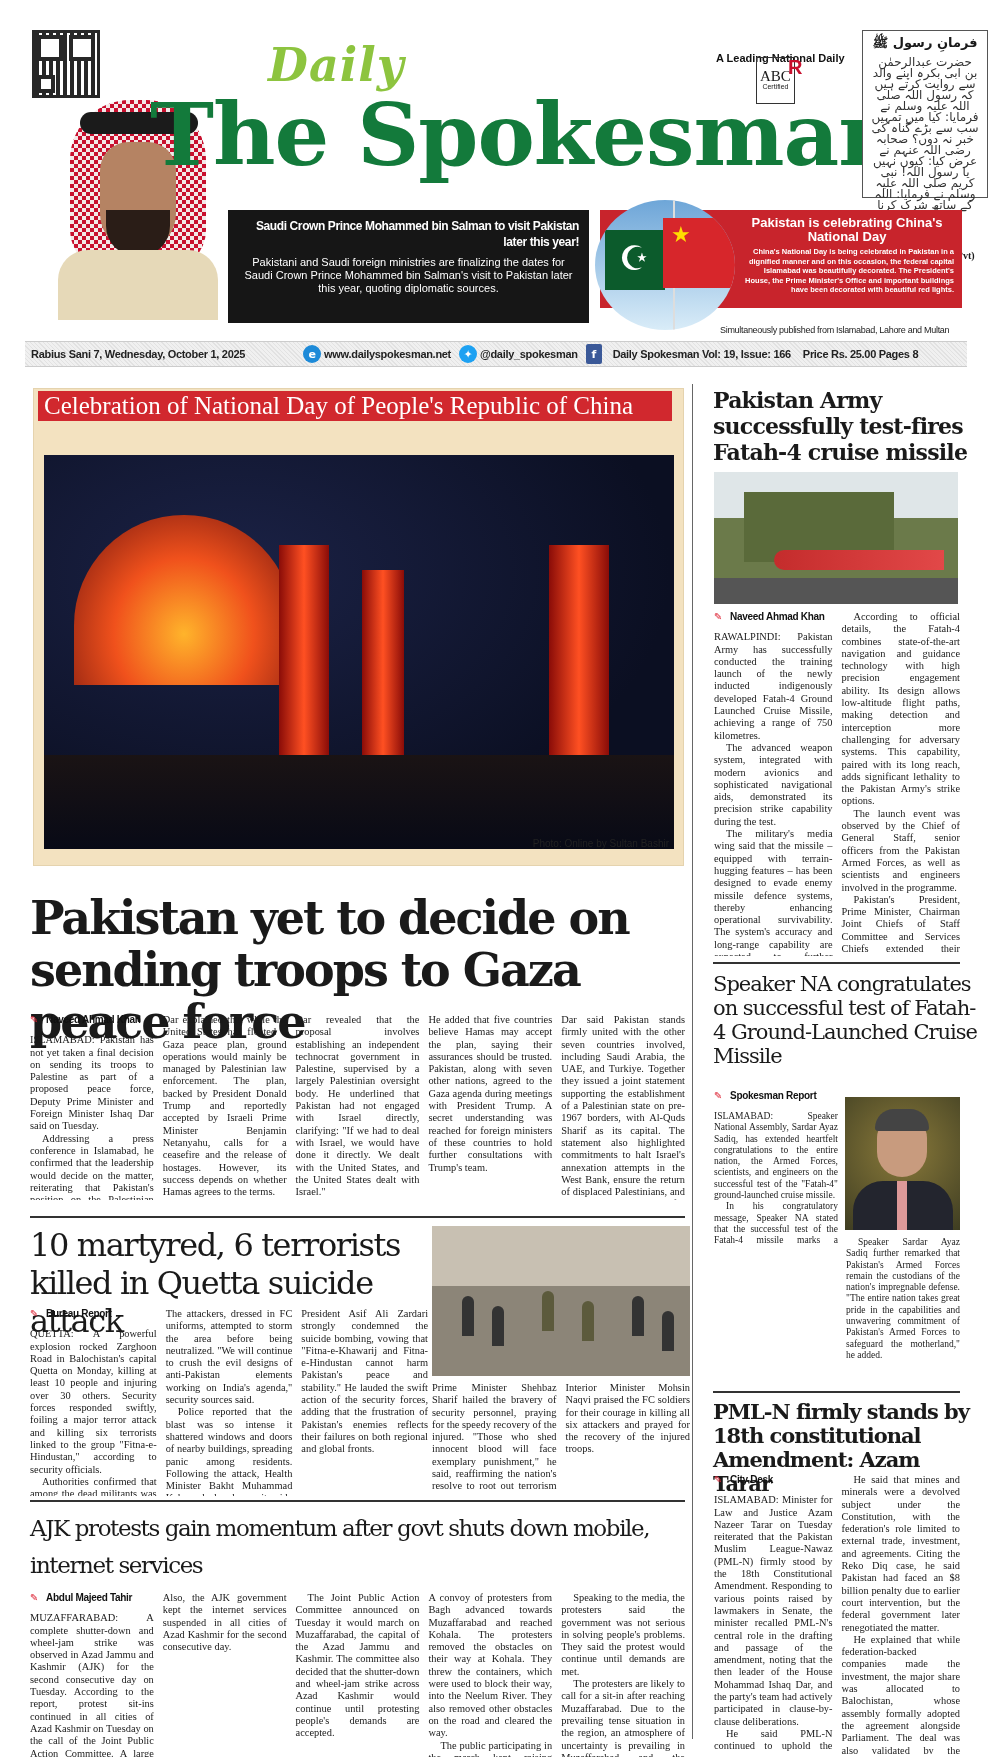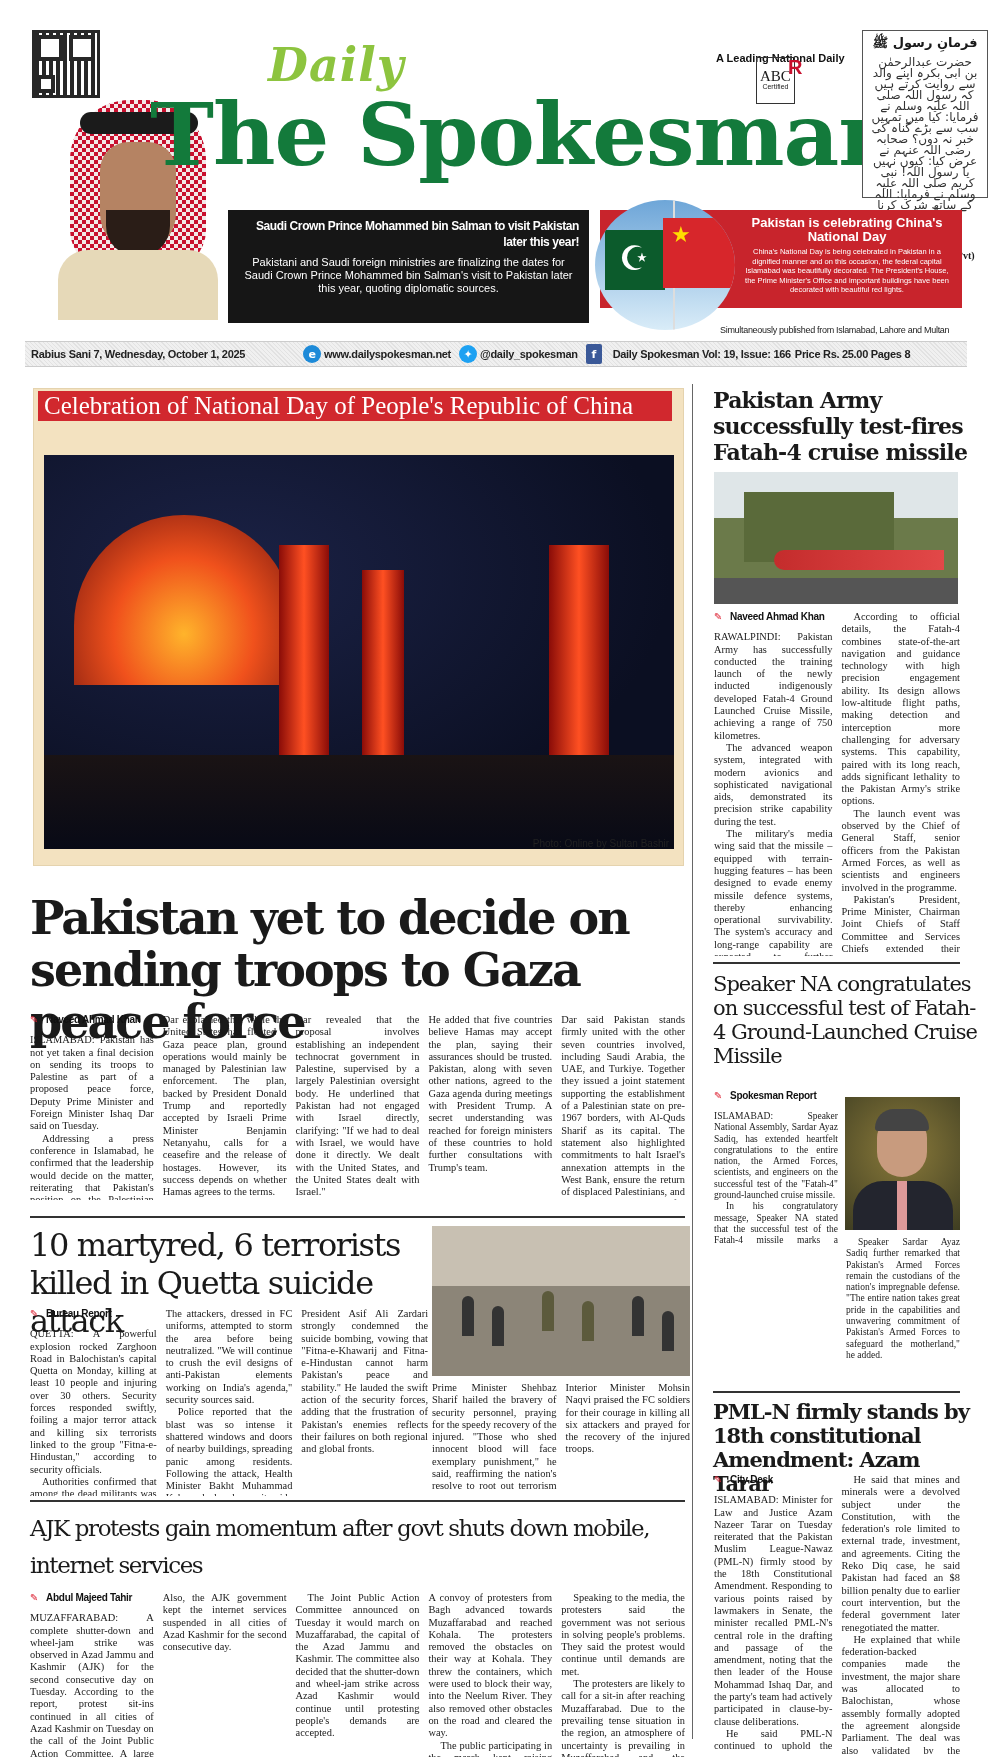--- a/index.html
+++ b/index.html
@@ -24,21 +24,21 @@
 .abcx{left:788px;top:56px;font-family:"Liberation Sans",sans-serif;font-weight:bold;color:#c8102e;font-size:20px}
 .hadith{left:862px;top:30px;width:126px;height:168px;border:1px solid #555;padding:4px;text-align:center;background:#fff}
 .hadith .ht{font-family:"DejaVu Sans",sans-serif;font-weight:bold;font-size:13px;direction:rtl}
 .hadith .hb{font-family:"DejaVu Sans",sans-serif;font-size:12px;line-height:11px;direction:rtl;color:#333;margin:3px 4px}
 .hadith .hs{font-weight:bold;font-size:10px;line-height:12px}
 .saudibar{left:228px;top:210px;width:361px;height:113px;background:#161616;color:#fff;padding:8px 10px;text-align:right}
 .saudibar .h{font-family:"Liberation Sans",sans-serif;font-weight:bold;font-size:12px;line-height:16px;letter-spacing:-.4px}
 .saudibar .b{font-family:"Liberation Sans",sans-serif;font-size:11px;line-height:13px;margin-top:6px;text-align:center}
 .chinabar{left:600px;top:210px;width:362px;height:98px;background:#c8242c;color:#fff;padding:6px 8px 6px 140px;text-align:center}
 .chinabar .h{font-family:"Liberation Sans",sans-serif;font-weight:bold;font-size:13px;line-height:14px}
-.chinabar .b{font-family:"Liberation Sans",sans-serif;font-weight:normal;font-size:7.5px;line-height:9.5px;margin-top:3px;text-align:center}
+.chinabar .b{font-family:"Liberation Sans",sans-serif;font-weight:bold;font-size:7.5px;line-height:9.5px;margin-top:3px;text-align:right}
 .flagcircle{left:595px;top:200px;width:140px;height:130px;border-radius:50%;overflow:hidden;background:linear-gradient(#6ea6d8,#d9ecf8)}
 .flagcircle .pk{position:absolute;left:10px;top:30px;width:60px;height:60px;background:#0c5b2c}
 .flagcircle .pk::after{content:"☪";position:absolute;left:14px;top:8px;color:#fff;font-size:34px;font-family:"DejaVu Sans",sans-serif}
 .flagcircle .cn{position:absolute;left:68px;top:18px;width:72px;height:70px;background:#d7262b}
 .flagcircle .cn::after{content:"★";position:absolute;left:8px;top:4px;color:#ffde00;font-size:22px;font-family:"DejaVu Sans",sans-serif}
 .flagcircle .pole{position:absolute;left:78px;top:0;width:2px;height:130px;background:#ddd}
 .simul{left:720px;top:325px;font-family:"Liberation Sans",sans-serif;font-size:9px;color:#222;letter-spacing:-.3px}
 .infobar{left:25px;top:341px;width:942px;height:26px;border-top:1px solid #ccc;border-bottom:1px solid #ccc;background:repeating-linear-gradient(45deg,#f0f0f0 0 2px,#e2e2e2 2px 3px);display:flex;align-items:center;font-family:"Liberation Sans",sans-serif;font-weight:bold;font-size:11px;color:#222;padding:0 6px;letter-spacing:-.3px}
 .infobar .i{display:inline-flex;align-items:center;margin-right:8px}
 .ico{display:inline-flex;align-items:center;justify-content:center;width:18px;height:18px;border-radius:50%;color:#fff;font-size:11px;margin-right:3px;font-family:"DejaVu Sans",sans-serif}
@@ -126,21 +126,21 @@
       <span class="ico ie" data-name="browser-icon">e</span>
       <span data-name="website-text">www.dailyspokesman.net</span>
     </span>
   <span class="i" data-name="twitter-link">
       <span class="ico tw" data-name="twitter-icon">✦</span>
       <span data-name="twitter-handle">@daily_spokesman</span>
     </span>
   <span class="i" data-name="facebook-link">
       <span class="ico fb" data-name="facebook-icon">f</span>
     </span>
-  <span class="i" style="margin-right:4px" data-name="volume-issue">Daily Spokesman Vol: 19, Issue: 166</span>
+  <span class="i" style="margin-right:12px" data-name="volume-issue">Daily Spokesman Vol: 19, Issue: 166</span>
   <span class="i" data-name="price-pages">Price Rs. 25.00 Pages 8</span>
 </div>
 
 <div class="abs feature" data-name="feature-photo-block">
   <div class="bar" data-name="feature-title">Celebration  of National Day of People's Republic of China</div>
   <div class="photo" data-name="monument-photo">
     <div class="ph-dome" data-name="monument-dome"></div>
     <div class="ph-col" style="left:235px;top:90px;width:50px;height:210px" data-name="illuminated-pillar"></div>
     <div class="ph-col" style="left:318px;top:115px;width:42px;height:185px" data-name="illuminated-pillar"></div>
     <div class="ph-col" style="left:505px;top:90px;width:60px;height:210px" data-name="illuminated-pillar"></div>

